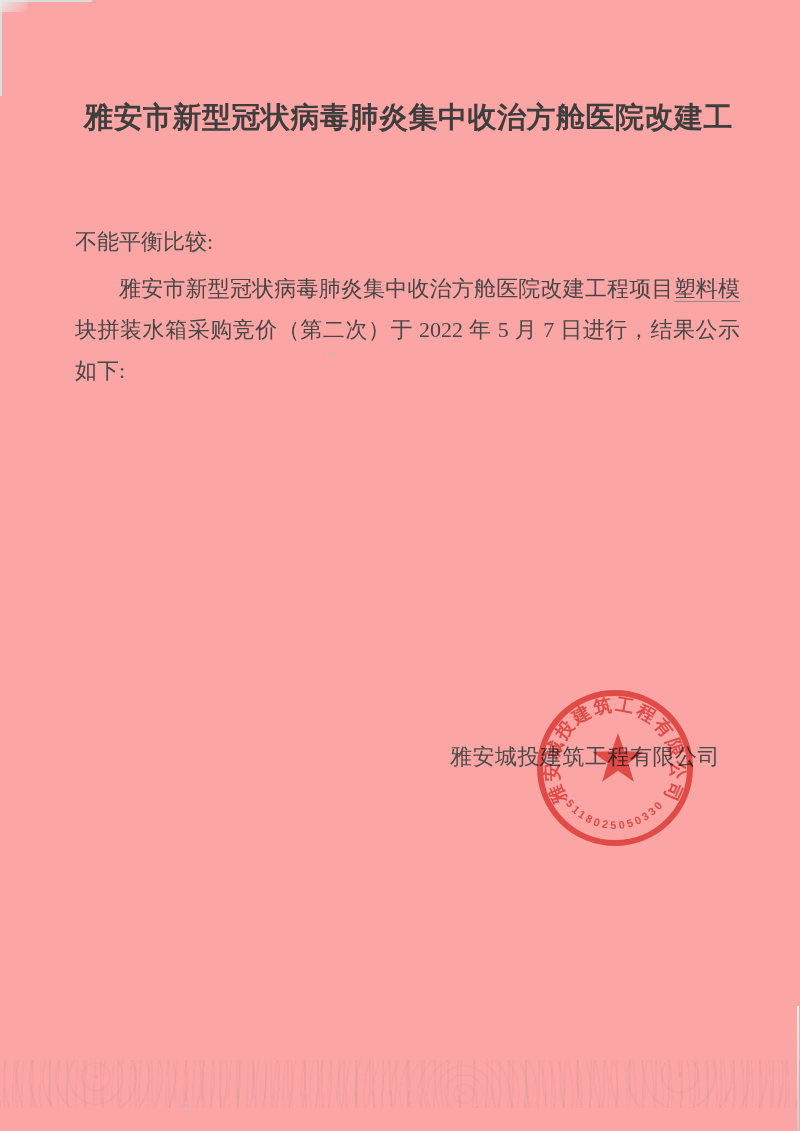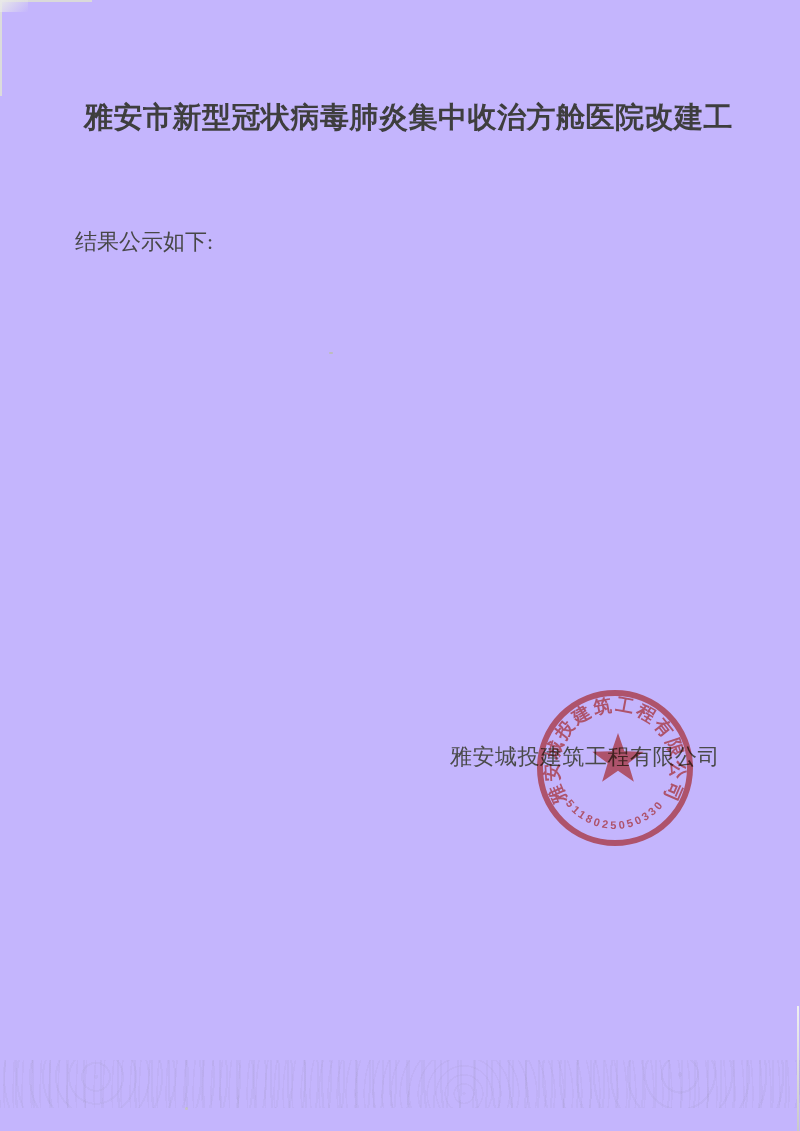--- a/index.html
+++ b/index.html
@@ -1,17 +1,17 @@
 <!DOCTYPE html>
 <html><head>
 <meta charset="utf-8">
 <style>
   html,body{margin:0;padding:0;background:#ffffff;}
   .page{
-    position:relative;width:800px;height:1131px;background:#c4b5fd;
+    position:relative;width:800px;height:1131px;background:#fca5a5;
     overflow:hidden;font-family:"Liberation Serif","DejaVu Serif",serif;
   }
   
   .scan-edge-top{position:absolute;top:0;left:0;width:92px;height:2px;background:#dadada;}
   .scan-edge-left{position:absolute;top:0;left:0;width:2px;height:96px;background:#dcdcdc;}
   .scan-edge-corner{position:absolute;top:0;left:0;width:28px;height:12px;
     background:linear-gradient(135deg,#e9e9e9,rgba(255,255,255,0));}
   .scan-noise-band{
     position:absolute;left:0;top:1060px;width:800px;height:48px;
     background-image:
@@ -68,21 +68,22 @@
 
   <div class="scan-edge-top"></div>
   <div class="scan-edge-left"></div>
   <div class="scan-edge-corner"></div>
 
   <div class="title">
     <div>雅安市新型冠状病毒肺炎集中收治方舱医院改建工</div>
   </div>
 
   <div class="body-text">
-    <div class="salutation">结果公示如下:</div>
+    <div class="salutation">不能平衡比较:</div>
+    <p class="para"><span>雅安市新型冠状病毒肺炎集中收治方舱医院改建工程项目</span><span class="u">塑料模</span><span>块拼装水箱采购竞价（第二次）于 2022 年 5 月 7 日进行，结果公示如下:</span></p>
   </div>
 
   <div class="sig-company">雅安城投建筑工程有限公司</div>
 
   <svg class="seal" viewBox="0 0 164 164" xmlns="http://www.w3.org/2000/svg">
     <circle cx="82" cy="82" r="75" fill="none" stroke-width="6" opacity="0.85" stroke="#d9493f"></circle>
     <polygon points="85,47 91.4,65.3 110.7,65.7 95.3,77.3 100.9,95.8 85,84.8 69.1,95.8 74.7,77.3 59.3,65.7 78.7,65.3" opacity="0.85" fill="#d9493f"></polygon>
     <path id="sealTopArc" d="M 35.3,114.7 A 57,57 0 1 1 128.7,114.7" fill="none"></path>
     <path id="sealBottomArc" d="M 29.2,112.5 A 61,61 0 0 0 134.8,112.5" fill="none"></path>
     <text class="seal-ring-text" text-anchor="middle" opacity="0.85" fill="#d9493f">

